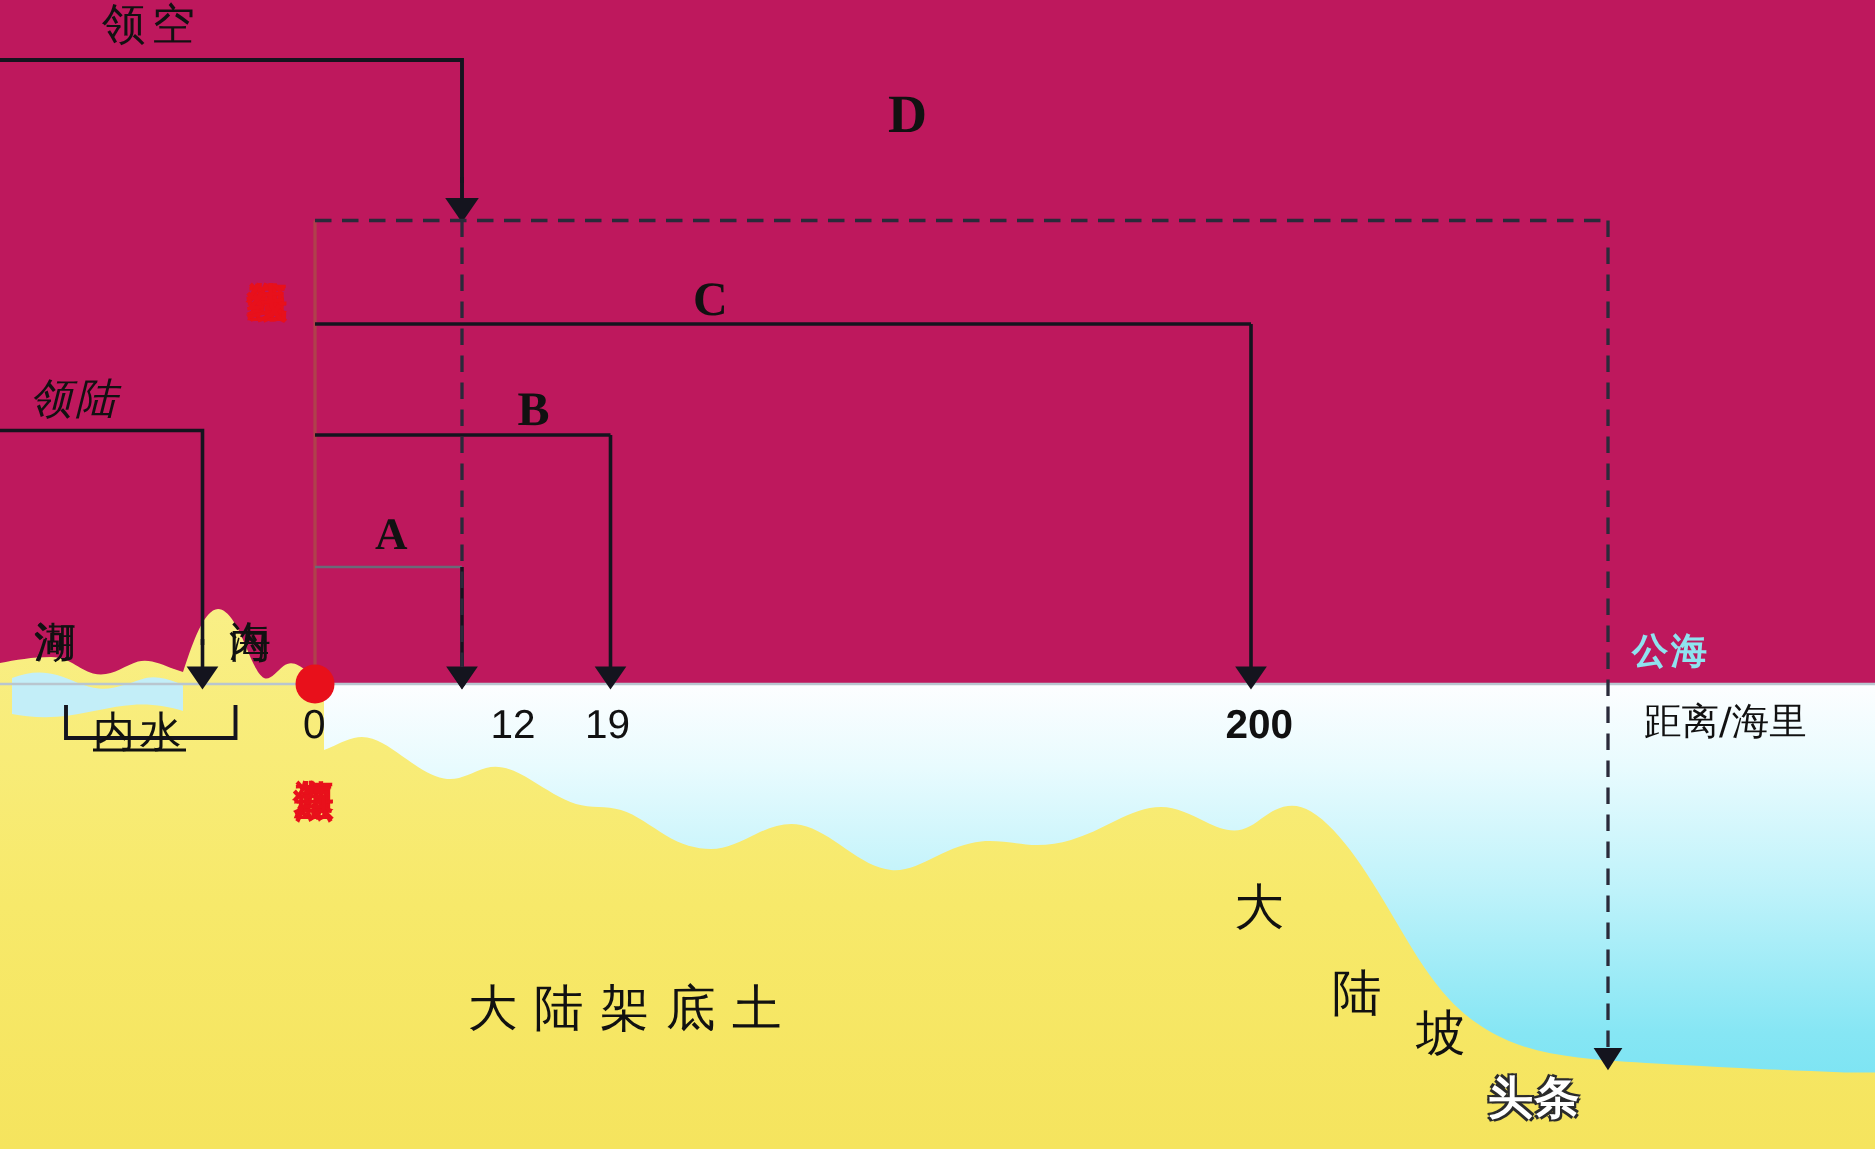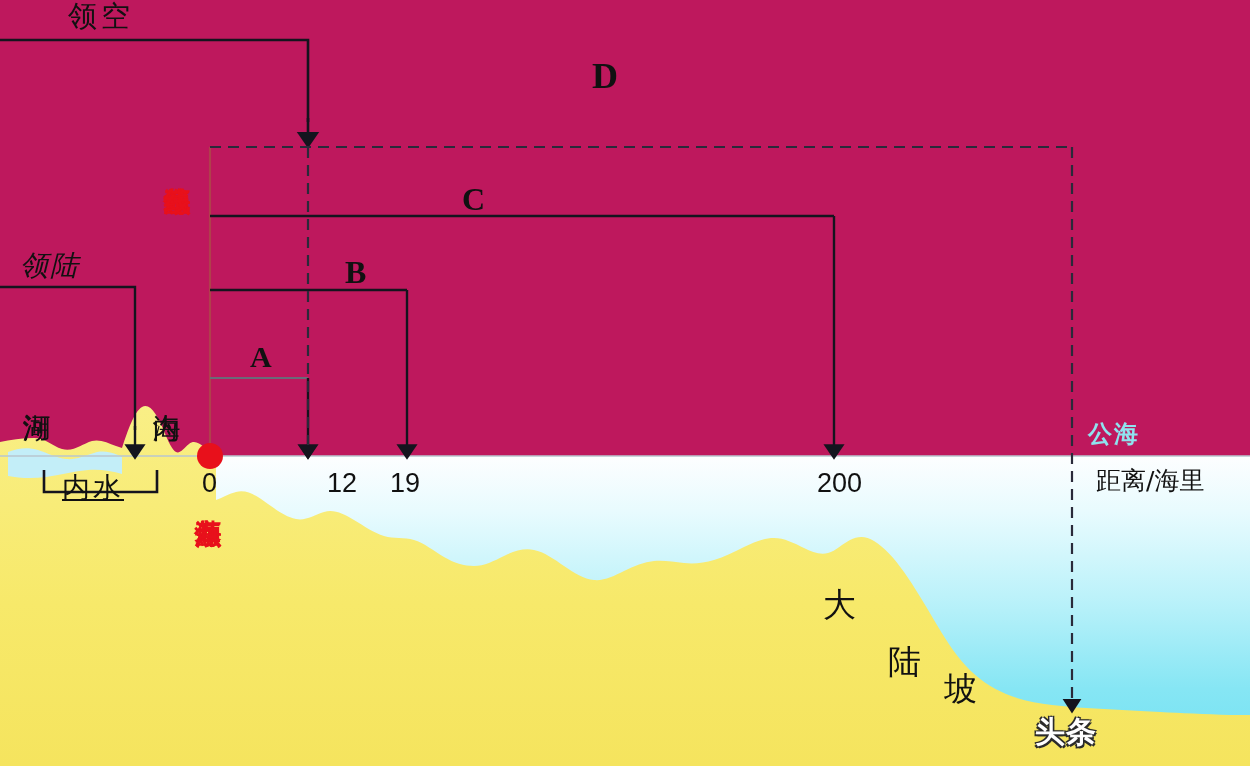--- a/index.html
+++ b/index.html
@@ -37,21 +37,20 @@
   .wm {
     position: absolute;
     font-weight: 700;
     color: #ffffff;
     letter-spacing: 1px;
     text-shadow:
       -1.5px -1.5px 0 #2b2b2b, 1.5px -1.5px 0 #2b2b2b,
       -1.5px  1.5px 0 #2b2b2b, 1.5px  1.5px 0 #2b2b2b,
        0 0 2px #2b2b2b;
     font-family: Liberation Sans, sans-serif;
-    margin-left: 43px;
   }
 </style>
 </head>
 <body>
 
 <div id="stage">
 
   <svg id="scene" viewBox="0 0 1250 766" width="1250" height="766" xmlns="http://www.w3.org/2000/svg">
 
     <defs>
@@ -208,28 +207,29 @@
 
   <div class="lbl cjk vert" style="left:22px; top:392px; font-size:28px;">河湖</div>
 
   <div class="lbl cjk vert" style="left:152px; top:392px; font-size:28px;">内海</div>
 
   <div class="lbl cjk" style="left:62px; top:474px; font-size:28px; letter-spacing:3px;text-decoration:underline;">内水</div>
 
   <div class="lbl" style="left:202px; top:470px; font-size:27px;">0</div>
   <div class="lbl" style="left:291px; top:470px; font-size:27px;margin-left:36px;">12</div>
   <div class="lbl" style="left:390px; top:470px; font-size:27px;">19</div>
-  <div class="lbl" style="left:817px; top:470px; font-size:27px;">200</div>
+  <div class="lbl" style="left:817px; top:470px; font-size:27px;font-weight:bold;">200</div>
 
   <div class="lbl cjk hi-sea" style="left:1088px; top:422px; font-size:24px; letter-spacing:2px;">公海</div>
 
   <div class="lbl cjk" style="left:1096px; top:468px; font-size:25px;">距离/海里</div>
 
   <div class="lbl cjk vert red-txt" style="left:194px; top:498px; font-size:27px;">领海基点</div>
 
+  <div class="lbl cjk" style="left:312px; top:655px; font-size:33px; letter-spacing:11px;">大陆架底土</div>
 
   <div class="lbl cjk" style="left:823px; top:588px; font-size:33px;">大</div>
   <div class="lbl cjk" style="left:888px; top:645px; font-size:33px;">陆</div>
   <div class="lbl cjk" style="left:944px; top:672px; font-size:33px;">坡</div>
 
   <div class="wm" style="left:992px; top:712px; font-size:30px;">头条</div>
 
 </div>
 
 </body></html>

